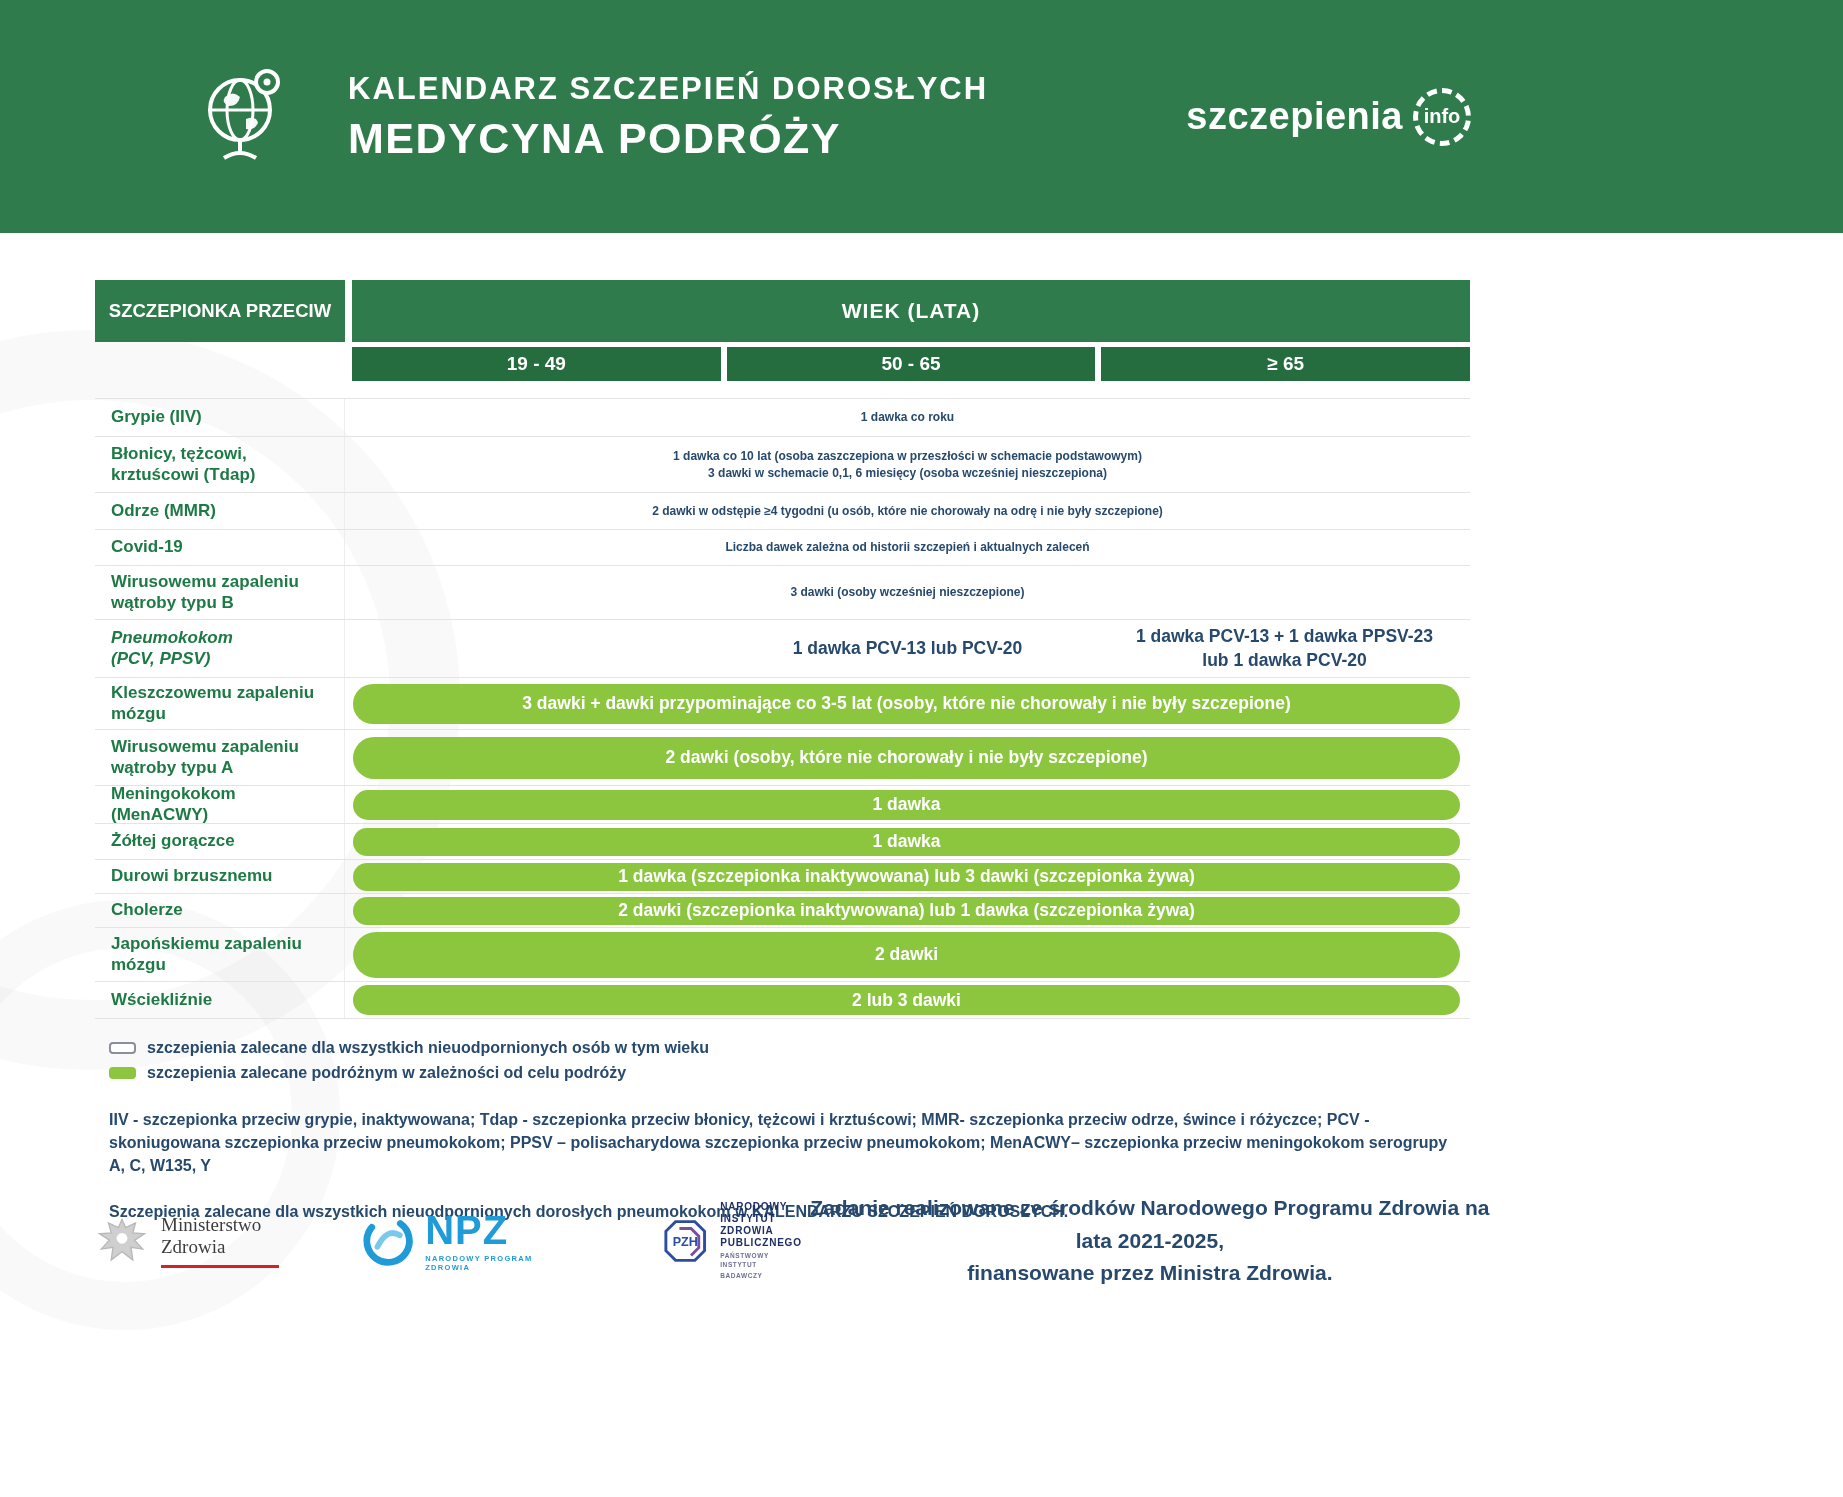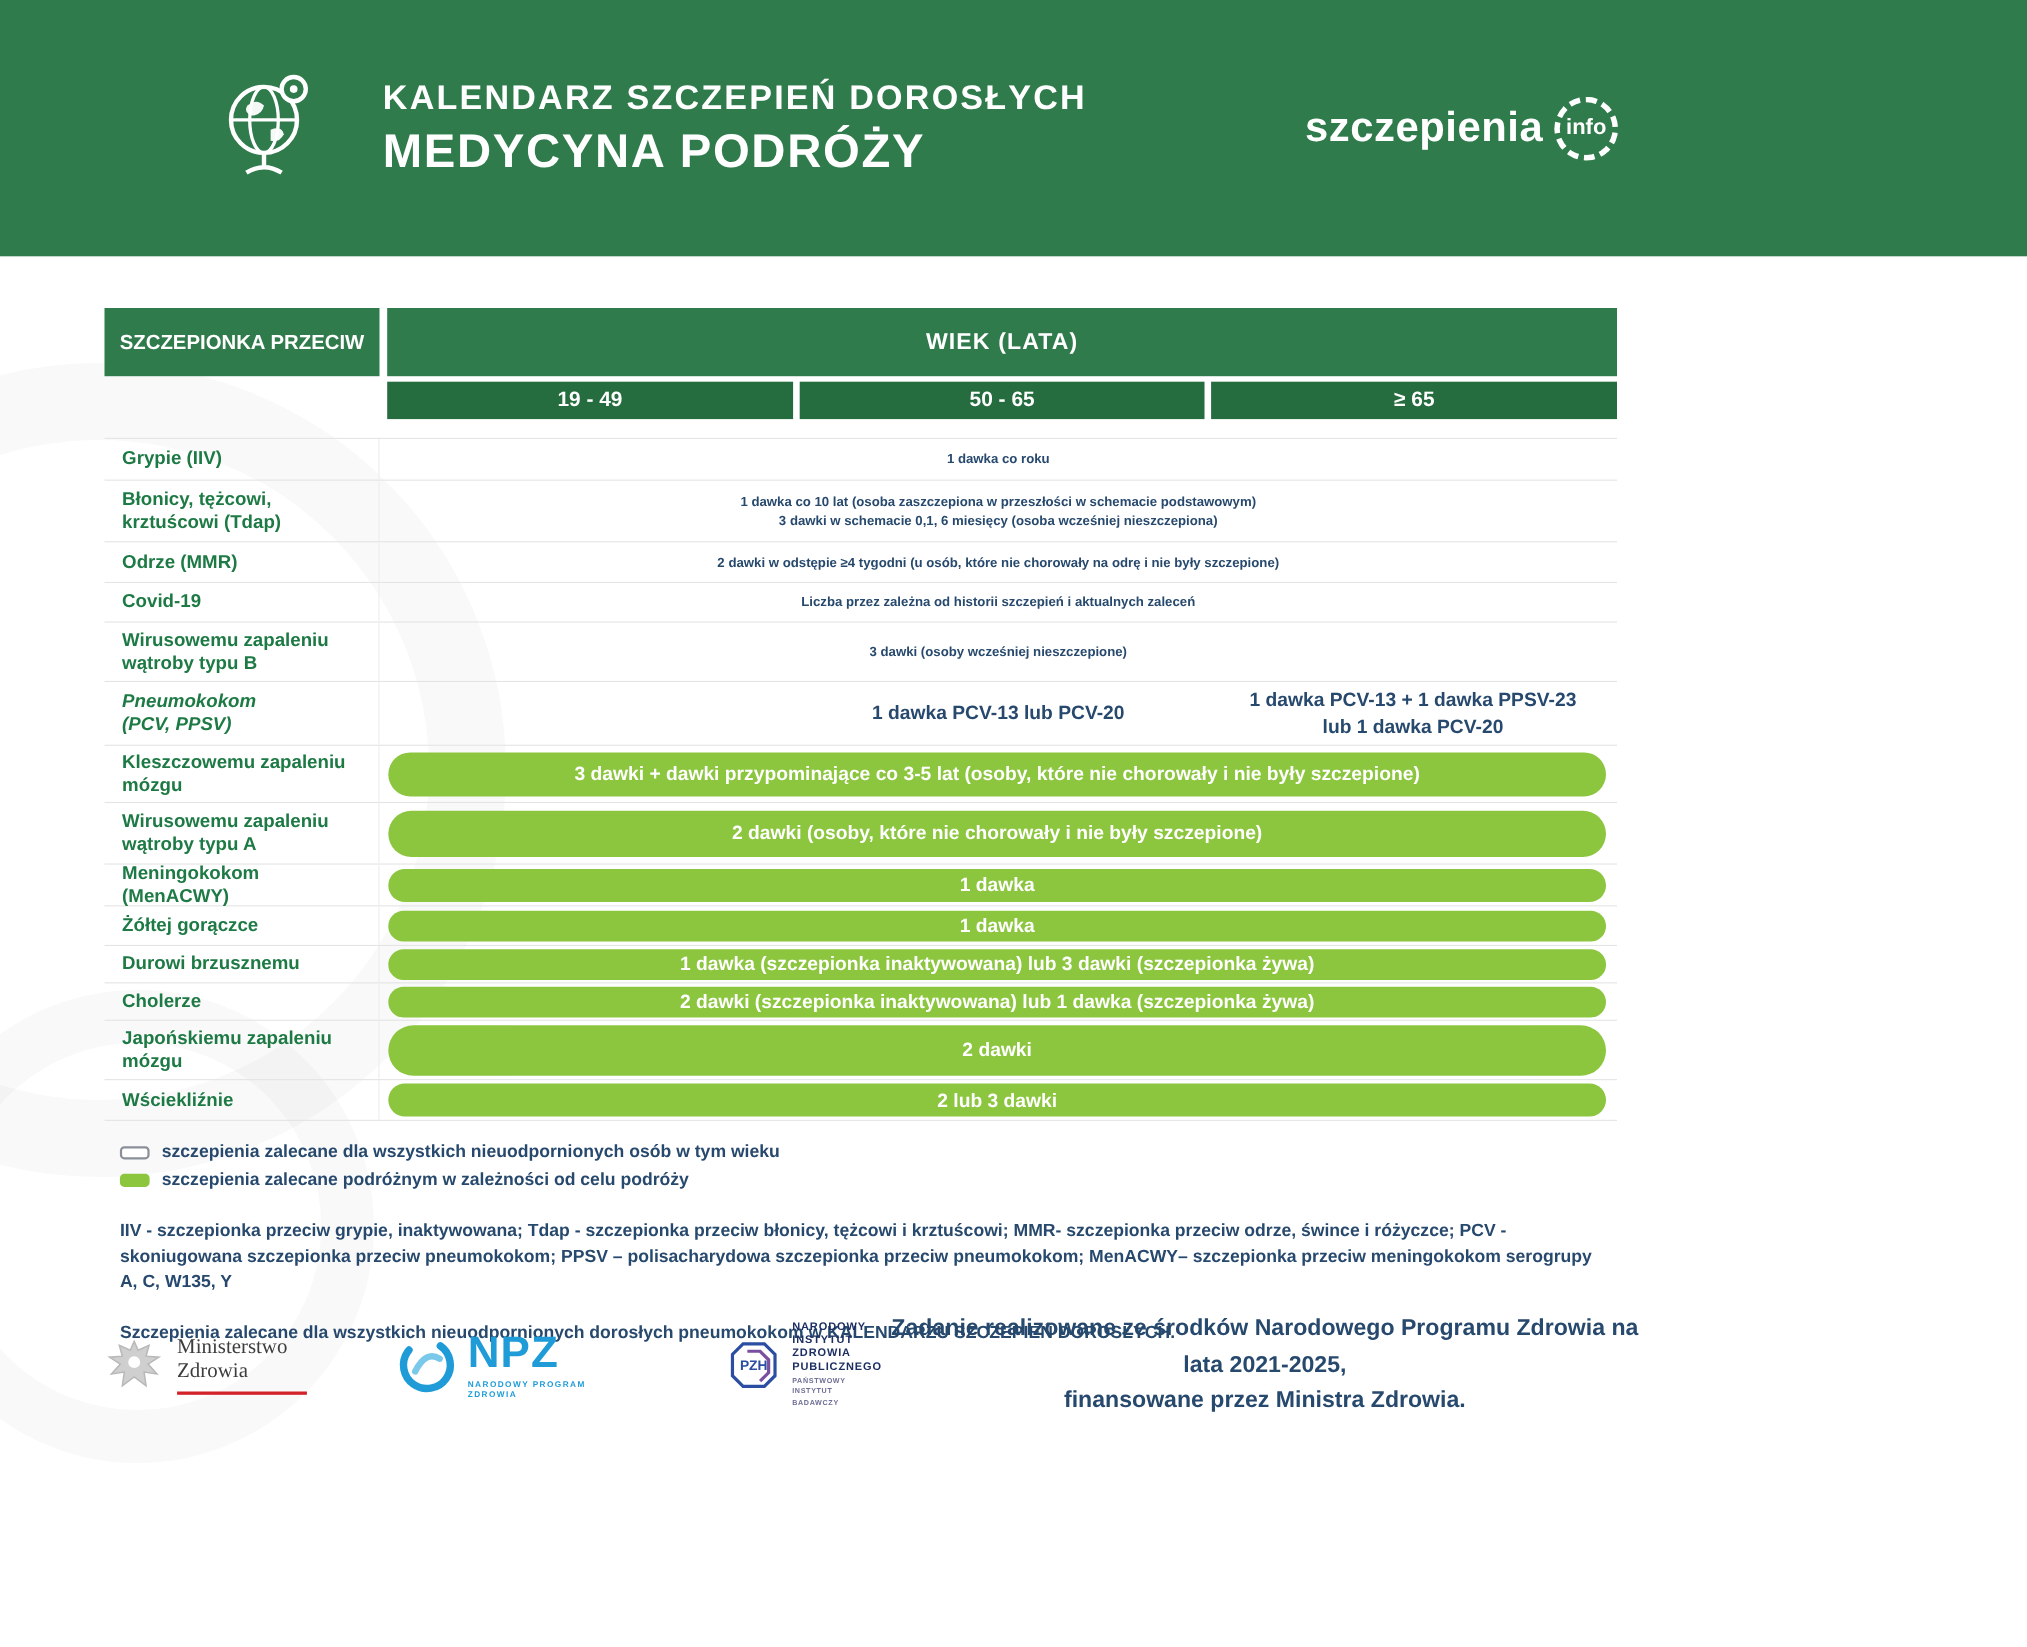--- a/index.html
+++ b/index.html
@@ -183,21 +183,21 @@
     <div class="row h37">
       <div class="label">Odrze (MMR)</div>
       <div class="cells">
           <div class="plain">2 dawki w odstępie ≥4 tygodni (u osób, które nie chorowały na odrę i nie były szczepione)</div>
         </div>
     </div>
 
     <div class="row h36">
       <div class="label">Covid-19</div>
       <div class="cells">
-          <div class="plain">Liczba przez zależna od historii szczepień i aktualnych zaleceń</div>
+          <div class="plain">Liczba dawek zależna od historii szczepień i aktualnych zaleceń</div>
         </div>
     </div>
 
     <div class="row h54">
       <div class="label">Wirusowemu zapaleniu wątroby typu B</div>
       <div class="cells">
           <div class="plain">3 dawki (osoby wcześniej nieszczepione)</div>
         </div>
     </div>
 

